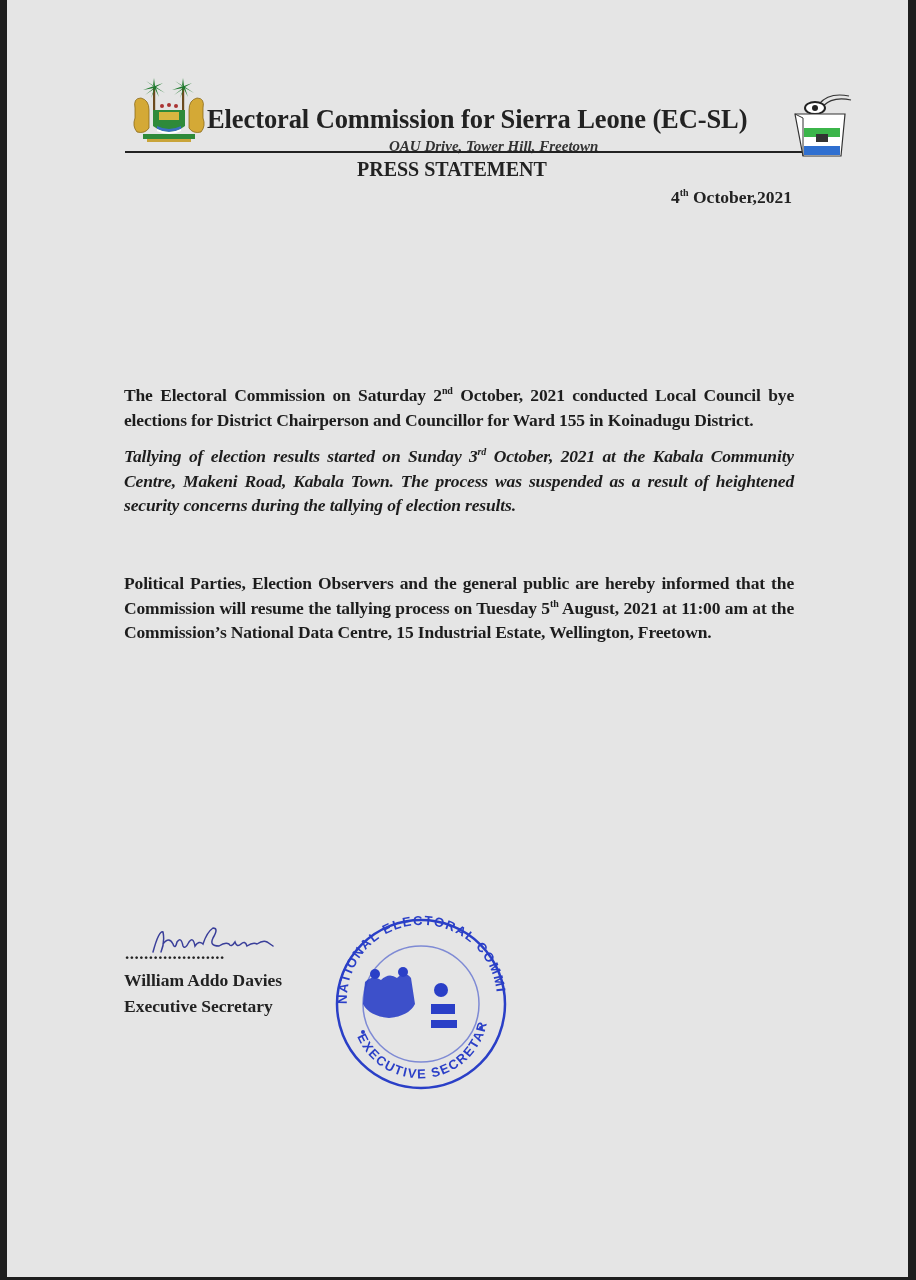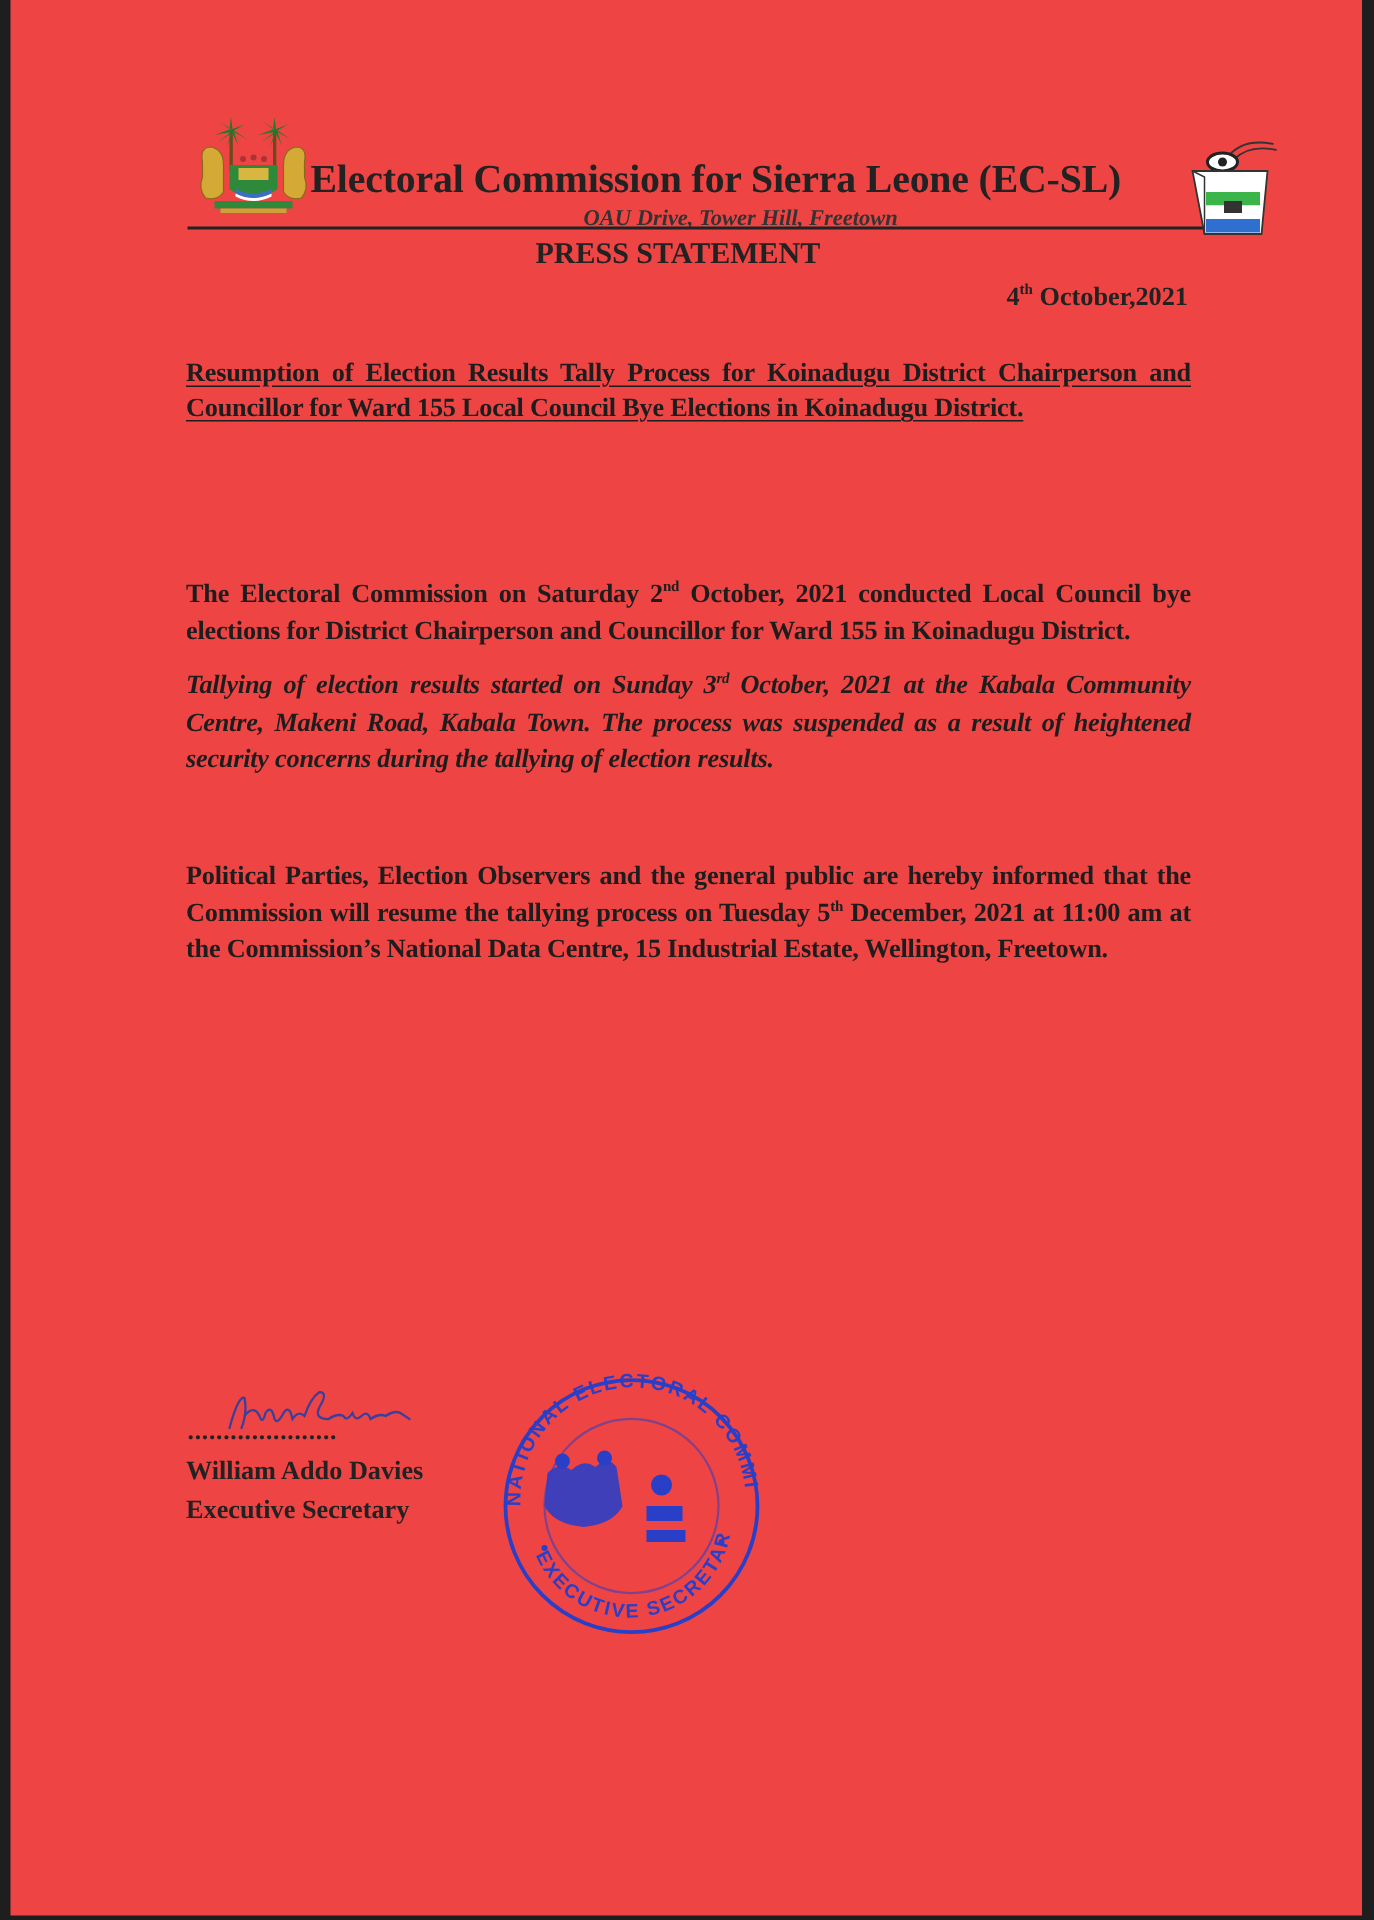--- a/index.html
+++ b/index.html
@@ -4,21 +4,21 @@
   <style>
     html, body { margin: 0; padding: 0; }
     body {
       width: 916px; height: 1280px; position: relative; overflow: hidden;
       background: #1e1e1e;
       font-family: "Liberation Serif", "DejaVu Serif", serif;
       color: #1c1c1c;
     }
     .page {
       position: absolute; left: 7px; top: 0; width: 901px; height: 1277px;
-      background: #ef4444;
+      background: #e5e5e5;
     }
     .abs { position: absolute; }
     .coat { left: 122px; top: 78px; width: 80px; height: 66px; }
     .ballot { left: 782px; top: 90px; width: 66px; height: 68px; }
     .org-title {
       left: 200px; top: 104px; font-size: 26.5px; font-weight: bold;
       white-space: nowrap; letter-spacing: -0.1px; color: #222;
     }
     .org-sub {
       left: 382px; top: 138px; font-size: 15px; font-style: italic; font-weight: bold;
@@ -108,27 +108,26 @@
     <rect x="15" y="38" width="36" height="9" fill="#3bb54a"></rect>
     <rect x="15" y="47" width="36" height="9" fill="#fff"></rect>
     <rect x="15" y="56" width="36" height="9" fill="#2f6fd0"></rect>
     <rect x="27" y="44" width="12" height="8" fill="#333"></rect>
   </svg>
 
   <div class="abs press">PRESS STATEMENT</div>
 
   <div class="abs date"><span>4</span><sup>th</sup><span> October,2021</span></div>
 
-  <div class="abs body-block heading-block">Resumption of Election Results Tally Process for Koinadugu District Chairperson and Councillor for Ward 155 Local Council Bye Elections in Koinadugu District.</div>
 
   <div class="abs body-block p1"><span>The Electoral Commission on Saturday 2</span><sup>nd</sup><span> October, 2021 conducted Local Council bye elections for District Chairperson and Councillor for Ward 155 in Koinadugu District.</span></div>
 
   <div class="abs body-block p2"><span>Tallying of election results started on Sunday 3</span><sup>rd</sup><span> October, 2021 at the Kabala Community Centre, Makeni Road, Kabala Town. The process was suspended as a result of heightened security concerns during the tallying of election results.</span></div>
 
-  <div class="abs body-block p3"><span>Political Parties, Election Observers and the general public are hereby informed that the Commission will resume the tallying process on Tuesday 5</span><sup>th</sup><span> December, 2021 at 11:00 am at the Commission’s National Data Centre, 15 Industrial Estate, Wellington, Freetown.</span></div>
+  <div class="abs body-block p3"><span>Political Parties, Election Observers and the general public are hereby informed that the Commission will resume the tallying process on Tuesday 5</span><sup>th</sup><span> August, 2021 at 11:00 am at the Commission’s National Data Centre, 15 Industrial Estate, Wellington, Freetown.</span></div>
 
 
 
   <svg class="abs signature" viewBox="0 0 140 40">
     <path d="M4 30 Q10 8 14 10 Q16 20 12 30 M14 22 Q20 14 24 22 Q26 28 28 20 Q32 14 34 24 Q36 28 40 20 Q44 14 46 24 Q50 18 54 22 Q58 10 64 6 Q70 6 64 16 Q60 24 70 24 Q76 20 80 22 Q82 26 86 20 Q88 26 92 22 Q96 18 98 24 Q104 20 108 22 Q114 18 118 20 L124 24" fill="none" stroke="#3a3f9a" stroke-width="1.5" stroke-linecap="round"></path>
   </svg>
   <div class="abs dots">.....................</div>
   <div class="abs signer-name">William Addo Davies</div>
   <div class="abs signer-title">Executive Secretary</div>
 

